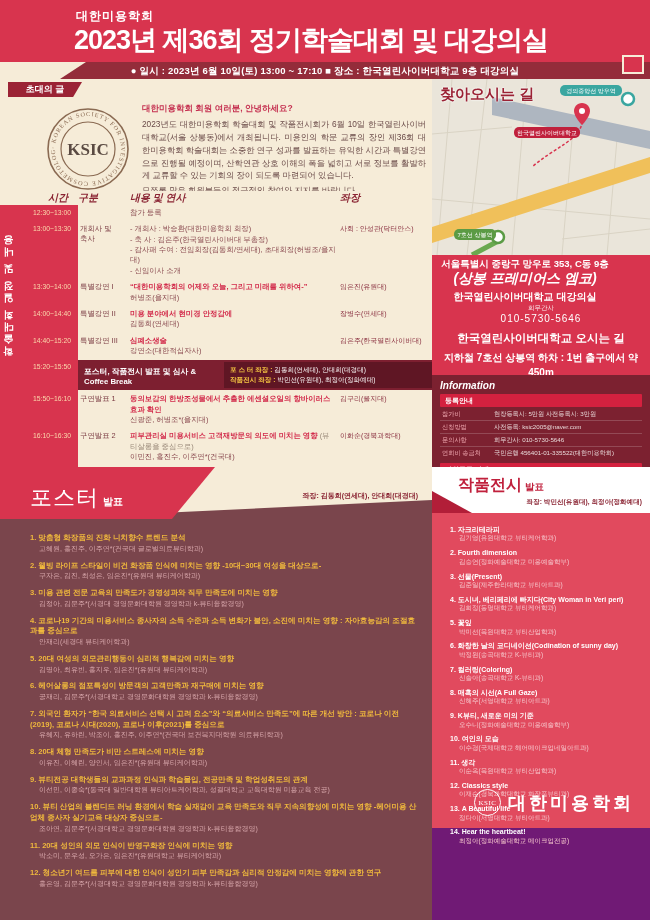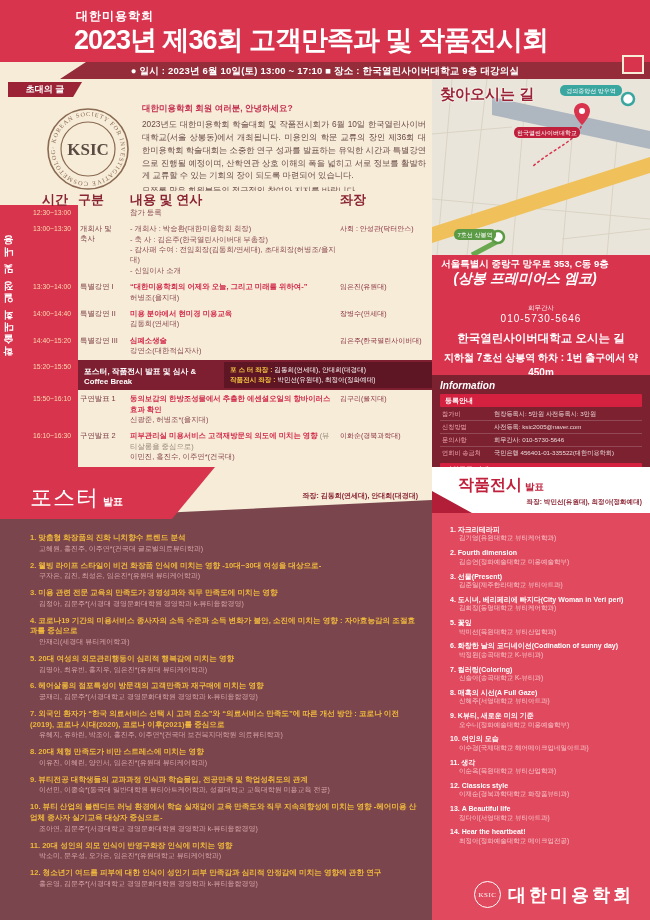--- a/index.html
+++ b/index.html
@@ -23,21 +23,21 @@
   .invite-text { position:absolute; left:142px; top:24px; width:284px; }
   .invite-greet { color:#c53050; font-size:8.5px; font-weight:bold; margin-bottom:3px; }
   .invite-body { color:#6a4a48; font-size:8.3px; line-height:1.55; text-align:justify; }
   .invite-body2 { color:#6a4a48; font-size:8.3px; line-height:1.55; margin-top:2px; }
   .invite-sign { margin-top:6px; text-align:right; color:#6a4a48; font-size:8px; }
   .invite-sign .signname { font-size:11px; font-weight:bold; color:#4a3230; letter-spacing:2px; }
   
   .sched { position:absolute; left:0; top:191px; width:432px; height:276px; background:#f6ecd8; overflow:hidden; }
   .sched::before { content:""; position:absolute; left:0; top:14px; bottom:0; width:78px; background:#d8344e; }
   .sched-vlabel { position:absolute; left:2px; top:22px; height:150px; width:15px; color:#fff; font-size:10px; font-weight:bold; writing-mode:vertical-rl; transform:rotate(180deg); letter-spacing:2px; z-index:3; }
-  .shead { position:relative; z-index:2; display:flex; height:14px; font-size:13px; font-weight:bold; color:#8a2433; }
+  .shead { position:relative; z-index:2; display:flex; height:14px; font-size:10px; font-weight:bold; color:#8a2433;font-style:italic; }
   .shead .h-time { width:78px; text-align:right; padding-right:10px; }
   .shead .h-cat { width:52px; }
   .shead .h-content { flex:1; }
   .shead .h-chair { width:92px; }
   .srow { position:relative; z-index:2; display:flex; align-items:stretch; }
   .stime { width:78px; text-align:right; padding:4px 7px 0 0; color:#fbd9ac; font-size:6.8px; flex-shrink:0; }
   .scat { width:52px; padding:3px 2px 3px 2px; color:#7a3a42; font-size:7.4px; line-height:1.35; white-space:pre-line; flex-shrink:0; }
   .scontent { flex:1; padding:3px 4px 3px 0; font-size:7.4px; line-height:1.4; }
   .stitle { color:#d22a4a; font-weight:bold; display:inline; }
   .snote { color:#9a8a7a; font-weight:normal; display:inline; margin-left:2px; }
@@ -78,21 +78,21 @@
   .poster-ribbon .pr-inner { padding:16px 0 0 30px; color:#fff; }
   .poster-ribbon .pr-title { font-size:22px; font-weight:normal; letter-spacing:1px; }
   .poster-ribbon .pr-sub { font-size:10px; font-weight:bold; margin-left:4px; }
   .poster-chairs { position:absolute; right:14px; top:24px; color:#8a2433; font-size:7px; font-weight:bold; }
   .poster-items { position:absolute; left:30px; top:66px; width:390px; }
   .p-item { margin-bottom:7.5px; }
   .p-title { color:#efb83d; font-size:7.6px; font-weight:bold; line-height:1.4; }
   .p-authors { color:#d9a8ac; font-size:7px; line-height:1.35; padding-left:9px; }
   .p-num { margin-right:2px; }
   
-  .exhib-sec { position:absolute; left:432px; top:467px; width:218px; height:453px; background:#e14a5e; }
+  .exhib-sec { position:absolute; left:432px; top:467px; width:218px; height:361px; background:#e14a5e; }
   .exhib-head { position:absolute; left:0; top:0; width:218px; height:46px; background:#fff; clip-path:polygon(0 0,100% 0,100% 100%,34px 100%,0 55%); }
   .exhib-tri { position:absolute; left:0; top:24px; width:40px; height:22px; background:#b21e38; clip-path:polygon(0 0,100% 100%,0 100%); }
   .exhib-head .eh-title { position:absolute; left:26px; top:8px; color:#c0203c; font-size:16px; font-weight:bold; }
   .exhib-head .eh-sub { color:#c0203c; font-size:9.5px; font-weight:bold; margin-left:3px; }
   .exhib-head .eh-chairs { position:absolute; right:8px; top:31px; color:#8a2433; font-size:6.6px; font-weight:bold; }
   .exhib-items { position:absolute; left:18px; top:58px; width:192px; }
   .e-item { margin-bottom:5.4px; }
   .e-title { color:#fff; font-size:7px; font-weight:bold; line-height:1.35; }
   .e-authors { color:#f6c6cc; font-size:6.5px; line-height:1.3; padding-left:9px; }
   
@@ -100,21 +100,21 @@
   .fl-circle { width:27px; height:27px; border:1.5px solid #fff; border-radius:50%; display:flex; align-items:center; justify-content:center; color:#fff; font-size:7px; font-family:"Liberation Serif", serif; letter-spacing:.5px; margin-right:7px; }
   .fl-text { color:#fff; font-size:18px; font-weight:bold; letter-spacing:3px; }
 </style>
 </head>
 <body>
 
 <div id="poster">
 
   <div class="header">
     <div class="society">대한미용학회</div>
-    <div class="title">2023년 제36회 고객만족과 및 작품전시회</div>
+    <div class="title">2023년 제36회 정기학술대회 및 대강의실</div>
   </div>
   <div class="infobar">● 일시 :  2023년 6월 10일(토)  13:00 ~ 17:10      ■ 장소 : 한국열린사이버대학교 9층 대강의실</div>
   <div class="infobar-wedge"></div>
   <div class="corner-accent"></div>
 
   <div class="invitation">
     <div class="invite-tab">초대의 글</div>
     <div class="seal">
       <svg width="84" height="84" viewBox="0 0 84 84">
         <circle cx="42" cy="42" r="40" fill="none" stroke="#8a6a52" stroke-width="1.6"></circle>
@@ -178,21 +178,21 @@
         <div><span class="stitle">“대한미용학회의 어제와 오늘, 그리고 미래를 위하여-”</span></div>
         <div class="sbody">허병조(을지대)</div>
       </div>
       <div class="schair">임은진(유원대)</div>
     </div>
 
     <div class="srow">
       <div class="stime">14:00~14:40</div>
       <div class="scat">특별강연 II</div>
       <div class="scontent">
-        <div><span class="stitle">미용 분야에서 현미경 미용교육</span></div>
+        <div><span class="stitle">미용 분야에서 현미경 안정감에</span></div>
         <div class="sbody">김동희(연세대)</div>
       </div>
       <div class="schair">장병수(연세대)</div>
     </div>
 
     <div class="srow">
       <div class="stime">14:40~15:20</div>
       <div class="scat">특별강연 III</div>
       <div class="scontent">
         <div><span class="stitle">심폐소생술</span></div>
@@ -280,20 +280,21 @@
         <text x="115" y="56" text-anchor="middle" font-size="6" fill="#fff" font-family="Liberation Sans, sans-serif">한국열린사이버대학교</text>
         <rect x="22" y="150" width="42" height="11" rx="5" fill="#5b9b45"></rect>
         <text x="43" y="158" text-anchor="middle" font-size="6" fill="#fff" font-family="Liberation Sans, sans-serif">7호선 상봉역</text>
       </svg>
     </div>
     <div class="map-title">찾아오시는 길</div>
 
     <div class="addr">
       <div class="a1">서울특별시 중랑구 망우로 353, C동 9층</div>
       <div class="a2">(상봉 프레미어스 엠코)</div>
+      <div class="a3">한국열린사이버대학교 대강의실</div>
     </div>
     <div class="contact">
       <div class="c1">회무간사</div>
       <div class="c2">010-5730-5646</div>
     </div>
     <div class="wayto">
       <div class="w-title">한국열린사이버대학교 오시는 길</div>
       <div class="w-line">지하철 7호선 상봉역 하차 : 1번 출구에서 약 450m</div>
       <div class="w-line">지하철 경의중앙선 망우역 하차 : 1번 출구에서 약 60m</div>
     </div>

